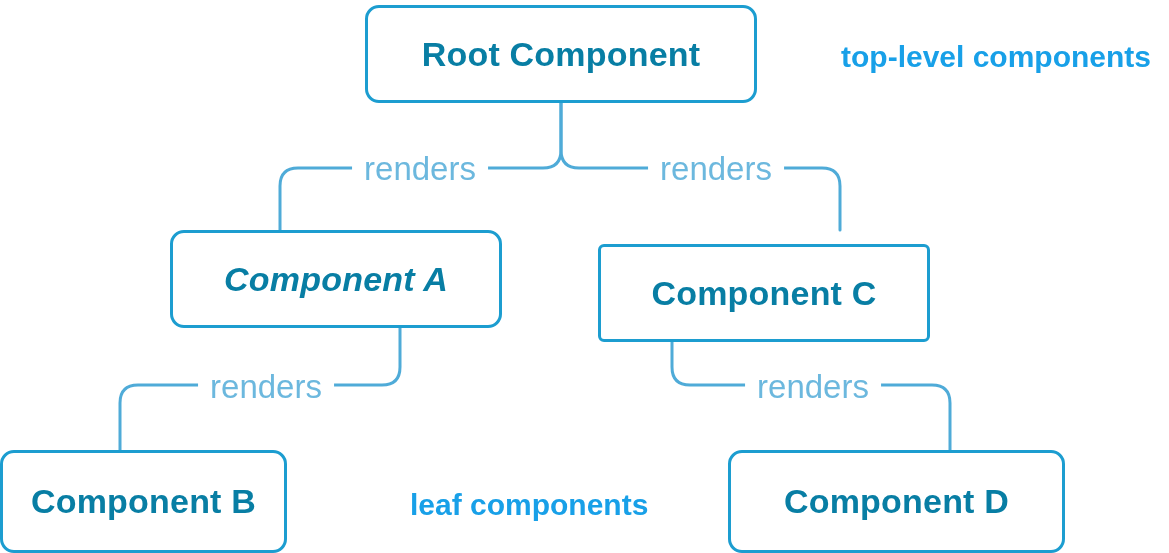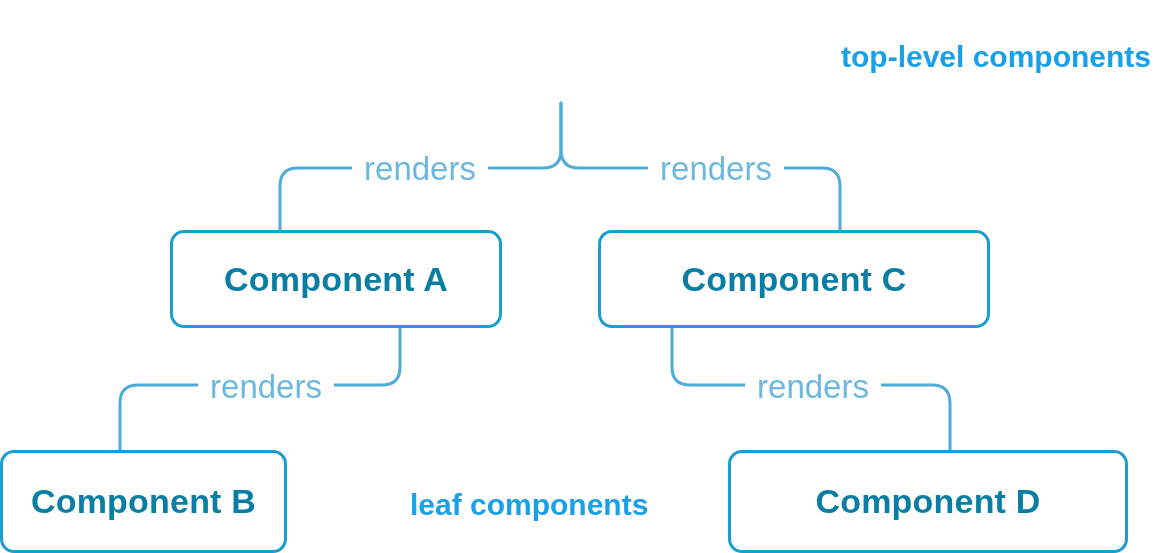--- a/index.html
+++ b/index.html
@@ -30,24 +30,24 @@
     border-radius: 14px;
     display: flex;
     align-items: center;
     justify-content: center;
     color: #087ea4;
     font-size: 34px;
     font-weight: 600;
     letter-spacing: 0.2px;
   }
   .node-root { left: 365px; top: 5px;   width: 392px; height: 98px; }
-  .node-a    { left: 170px; top: 230px; width: 332px; height: 98px; }
-  .node-c    { left: 598px; top: 230px; width: 392px; height: 98px; }
+  .node-a    { left: 170px; top: 230px; width: 332px; height: 98px; font-style: italic; }
+  .node-c    { left: 598px; top: 244px; width: 332px; height: 98px; border-radius: 6px; }
   .node-b    { left: 0px;   top: 450px; width: 287px; height: 103px; }
-  .node-d    { left: 728px; top: 450px; width: 400px; height: 103px; }
+  .node-d    { left: 728px; top: 450px; width: 337px; height: 103px; }
 
   .edge-label {
     position: absolute;
     transform: translate(-50%, -50%);
     background: #ffffff;
     padding: 0 12px;
     color: #6cb8de;
     font-size: 33px;
     font-weight: 500;
     white-space: nowrap;
@@ -72,20 +72,23 @@
 
 <div class="canvas">
 
   <svg class="edges-svg" viewBox="0 0 1169 553" xmlns="http://www.w3.org/2000/svg" fill="none" stroke="#4fabd8" stroke-width="3" stroke-linecap="round">
     <path d="M 561 103 L 561 150 Q 561 168 543 168 L 298 168 Q 280 168 280 186 L 280 230"></path>
     <path d="M 561 103 L 561 150 Q 561 168 579 168 L 822 168 Q 840 168 840 186 L 840 230"></path>
     <path d="M 400 328 L 400 367 Q 400 385 382 385 L 138 385 Q 120 385 120 403 L 120 450"></path>
     <path d="M 672 328 L 672 367 Q 672 385 690 385 L 932 385 Q 950 385 950 403 L 950 450"></path>
   </svg>
 
+  <div class="node node-root">
+    <span>Root Component</span>
+  </div>
 
   <div class="node node-a">
     <span>Component A</span>
   </div>
 
   <div class="node node-c">
     <span>Component C</span>
   </div>
 
   <div class="node node-b">

